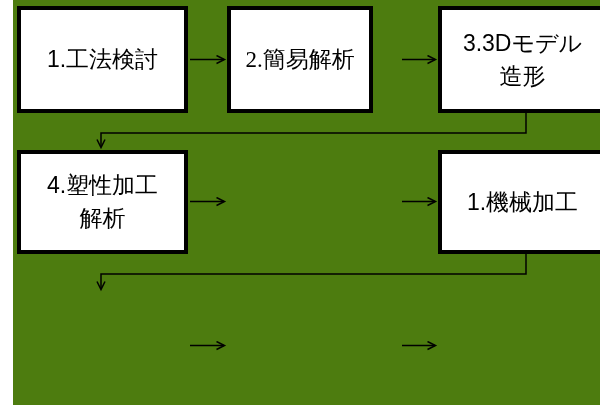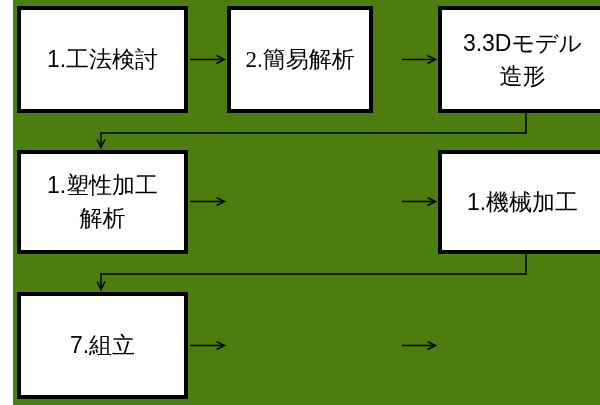--- a/index.html
+++ b/index.html
@@ -45,25 +45,24 @@
 </head>
 <body>
 
 <div class="canvas">
 
   <div class="flow-box c1 r1">1.工法検討</div>
   <div class="flow-box c2 r1">2.簡易解析</div>
   <div class="flow-box c3 r1">3.3Dモデル
 造形</div>
 
-  <div class="flow-box c1 r2">1.塑性加工
+  <div class="flow-box c1 r2">4.塑性加工
 解析</div>
   <div class="flow-box c3 r2">1.機械加工</div>
 
-  <div class="flow-box c1 r3">7.組立</div>
 
   <svg class="connector-layer" width="600" height="405" viewBox="0 0 600 405" xmlns="http://www.w3.org/2000/svg">
     <defs>
       <marker id="arrowhead" markerWidth="12" markerHeight="12" refX="8.5" refY="5" orient="auto" markerUnits="userSpaceOnUse">
         <path d="M1,1 L9,5 L1,9" fill="none" stroke="#000000" stroke-width="1.5"></path>
       </marker>
     </defs>
 
     <line x1="177" y1="59.5" x2="211" y2="59.5" stroke="#000000" stroke-width="1.5" marker-end="url(#arrowhead)"></line>
     <line x1="389" y1="59.5" x2="422" y2="59.5" stroke="#000000" stroke-width="1.5" marker-end="url(#arrowhead)"></line>

